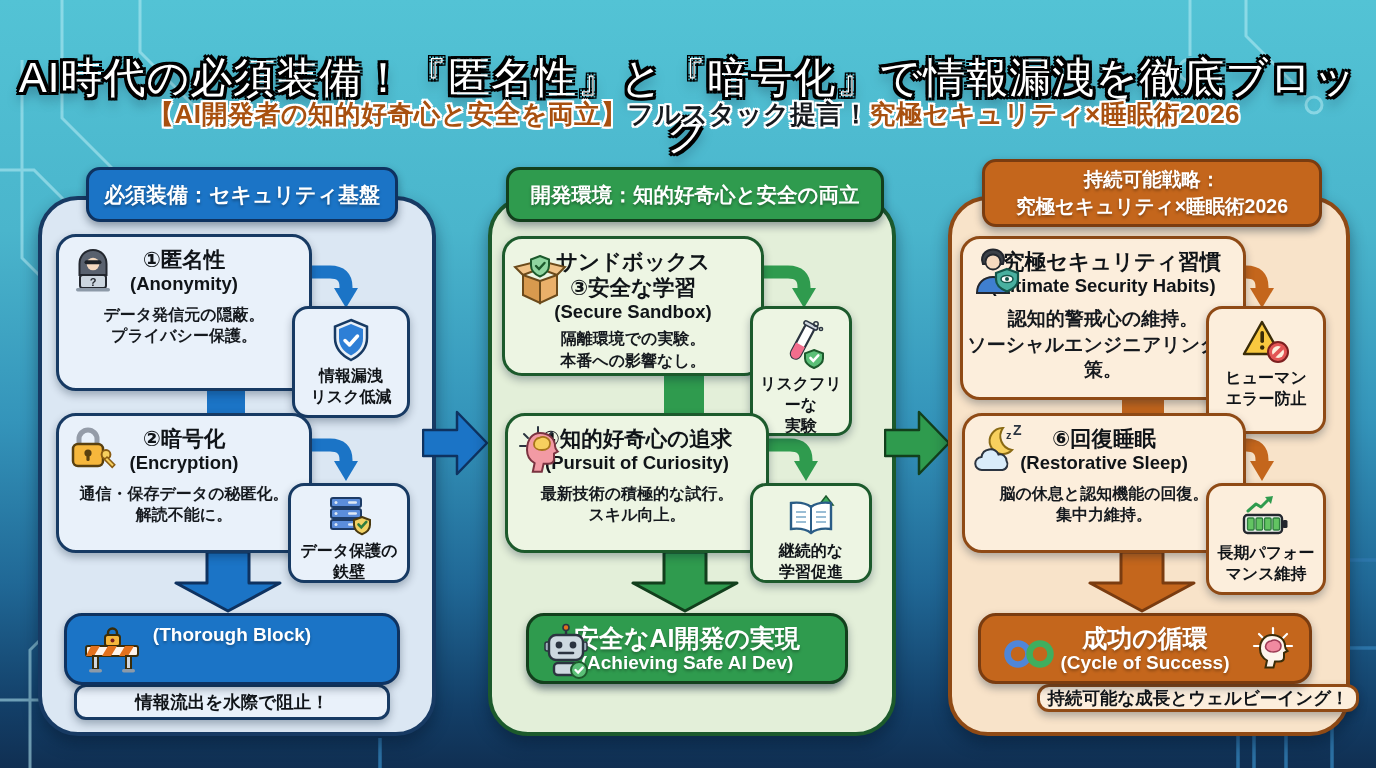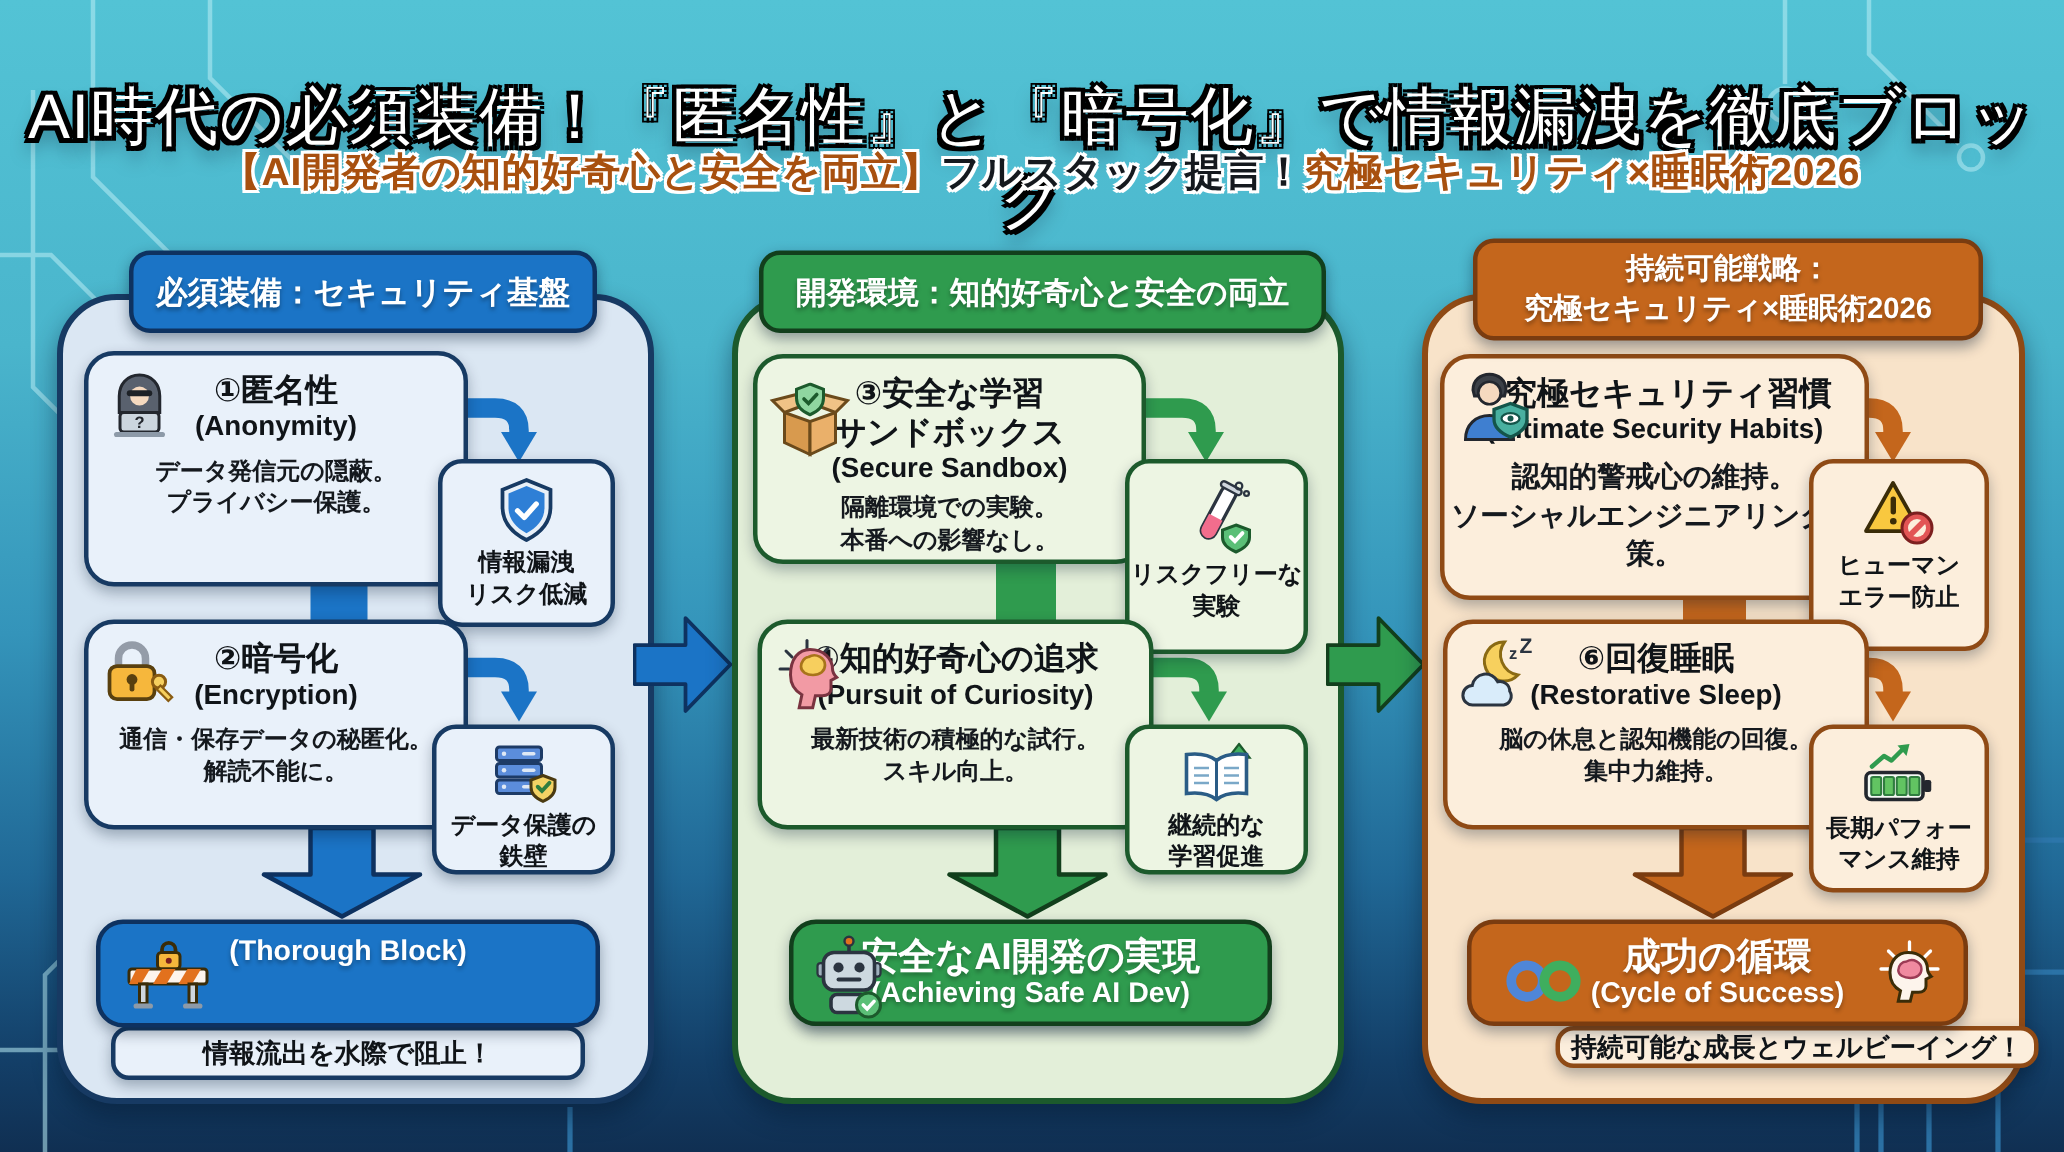--- a/index.html
+++ b/index.html
@@ -240,30 +240,30 @@
 
     <div class="mbox" style="left:502px;top:236px;width:262px;height:140px">
       <svg class="bicon" style="left:8px;top:16px" width="54" height="50" viewBox="0 0 54 50">
         <path d="M10 20 2 12l16-4 8 6Z" fill="#f0c286" stroke="#6b4a1b" stroke-width="2"></path>
         <path d="M44 20l8-8-16-4-8 6Z" fill="#f0c286" stroke="#6b4a1b" stroke-width="2"></path>
         <path d="M10 20l17 6v22l-17-8Z" fill="#d89a4e" stroke="#6b4a1b" stroke-width="2"></path>
         <path d="M44 20l-17 6v22l17-8Z" fill="#eab06a" stroke="#6b4a1b" stroke-width="2"></path>
         <path d="M27 1l9 3.5v6c0 5.5-3.6 8.8-9 11-5.4-2.2-9-5.5-9-11v-6Z" fill="#8fd6a0" stroke="#1c5a2c" stroke-width="2"></path>
         <path d="M23 11l3 3 5.5-6" stroke="#1c5a2c" stroke-width="2.4" fill="none" stroke-linecap="round"></path>
       </svg>
+      <div class="mbox-title">サンドボックス</div>
       <div class="mbox-title">③安全な学習</div>
-      <div class="mbox-title">サンドボックス</div>
       <div class="mbox-en">(Secure Sandbox)</div>
       <div class="mbox-desc" style="margin-top:5px">
         <div>隔離環境での実験。</div>
         <div>本番への影響なし。</div>
       </div>
     </div>
 
-    <div class="sbox" style="left:750px;top:306px;width:122px;height:130px">
+    <div class="sbox" style="left:750px;top:306px;width:102px;height:130px">
       <svg class="sicon" width="50" height="54" viewBox="0 0 50 54">
         <g transform="rotate(28 25 26)">
           <rect x="20" y="4" width="10" height="38" rx="5" fill="#fff" stroke="#2b3440" stroke-width="2.2"></rect>
           <path d="M20 27h10v10a5 5 0 0 1-10 0Z" fill="#f26d8d"></path>
           <rect x="17.5" y="3" width="15" height="4" rx="2" fill="#cfd6dd" stroke="#2b3440" stroke-width="1.6"></rect>
         </g>
         <circle cx="40" cy="6" r="2.2" fill="none" stroke="#2b3440" stroke-width="1.5"></circle>
         <circle cx="45" cy="11" r="1.6" fill="none" stroke="#2b3440" stroke-width="1.5"></circle>
         <path d="M38 32l9 3.4v5c0 4.6-3.6 7.4-9 9.6-5.4-2.2-9-5-9-9.6v-5Z" fill="#5bbf77" stroke="#1c5a2c" stroke-width="2"></path>
         <path d="M34.5 40l2.8 2.8 5-5.4" stroke="#fff" stroke-width="2.6" fill="none" stroke-linecap="round"></path>

